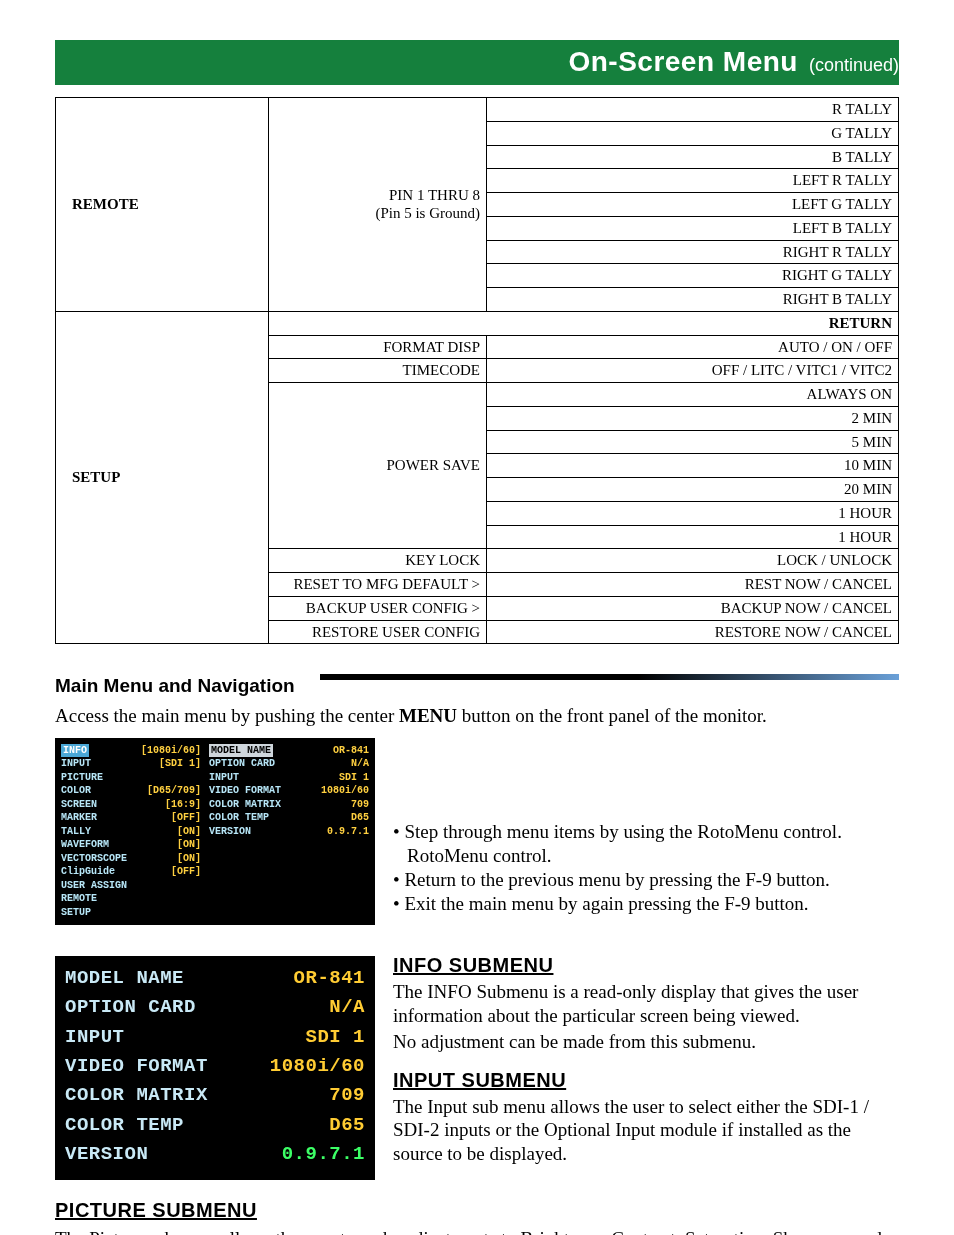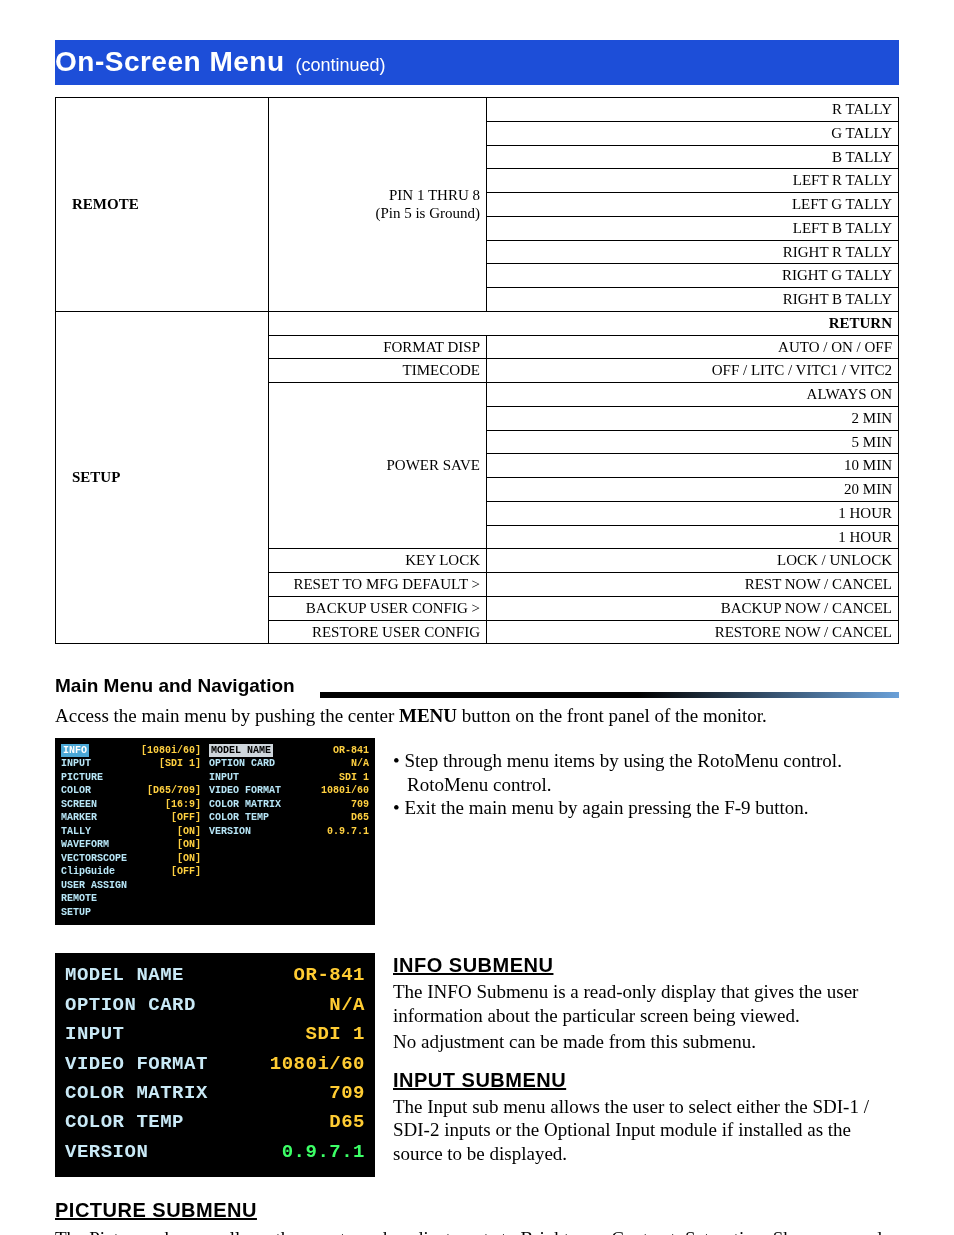--- a/index.html
+++ b/index.html
@@ -11,23 +11,23 @@
     font-size: 18px;
     line-height: 1.25;
     width: 954px;
   }
   .page {
     width: 954px;
     padding: 40px 55px 30px 55px;
     box-sizing: border-box;
   }
   .banner {
-    background: #1d4ed8;
+    background: #15803d;
     color: #fff;
-    text-align: left;
+    text-align: right;
     padding: 4px 0 6px 0;
     font-family: Arial, Helvetica, sans-serif;
   }
   .banner .title {
     font-size: 28px;
     font-weight: bold;
     letter-spacing: 0.5px;
   }
   .banner .sub {
     font-size: 18px;
@@ -59,21 +59,21 @@
   }
   table.menu .val {
   }
 
   h2.section {
     font-family: Arial, Helvetica, sans-serif;
     font-size: 19px;
     font-weight: bold;
     margin: 30px 0 6px 0;
     display: flex;
-    align-items: flex-end;
+    align-items: flex-start;
     gap: 25px;
   }
   h2.section .rule {
     flex: 1;
     height: 6px;
     background: linear-gradient(to right, #000 0%, #000 55%, #6aa0d8 100%);
   }
   p.body {
     margin: 4px 0 10px 0;
     font-size: 19px;
@@ -83,21 +83,21 @@
     padding-left: 0;
     font-size: 19px;
     list-style: none;
   }
   ul.body li::before {
     content: "• ";
   }
   ul.body li.nobullet::before { content: ""; }
   ul.body li.nobullet { padding-left: 14px; }
 
-  .row { display: flex; align-items: flex-start; gap: 18px; }
+  .row { display: flex; align-items: flex-end; gap: 18px; }
 
   
   .osd-pair {
     display: flex;
     gap: 8px;
     background: #000;
     padding: 6px;
     width: 320px;
     box-sizing: border-box;
   }
@@ -330,20 +330,21 @@
           </div>
           <div class="line">
             <span class="k">VERSION</span>
             <span class="v">0.9.7.1</span>
           </div>
         </div>
     </div>
     <ul class="body" id="main-bullets">
         <li>Step through menu items by using the RotoMenu control.</li>
         <li class="nobullet">RotoMenu control.</li>
+        <li>Return to the previous menu by pressing the F-9 button.</li>
         <li>Exit the main menu by again pressing the F-9 button.</li>
       </ul>
   </div>
 
   <div class="row" style="margin-top:28px;">
     <div class="osd-large" id="osd-large">
         <div class="line ">
           <span class="k">MODEL NAME</span>
           <span class="v">OR-841</span>
         </div>

